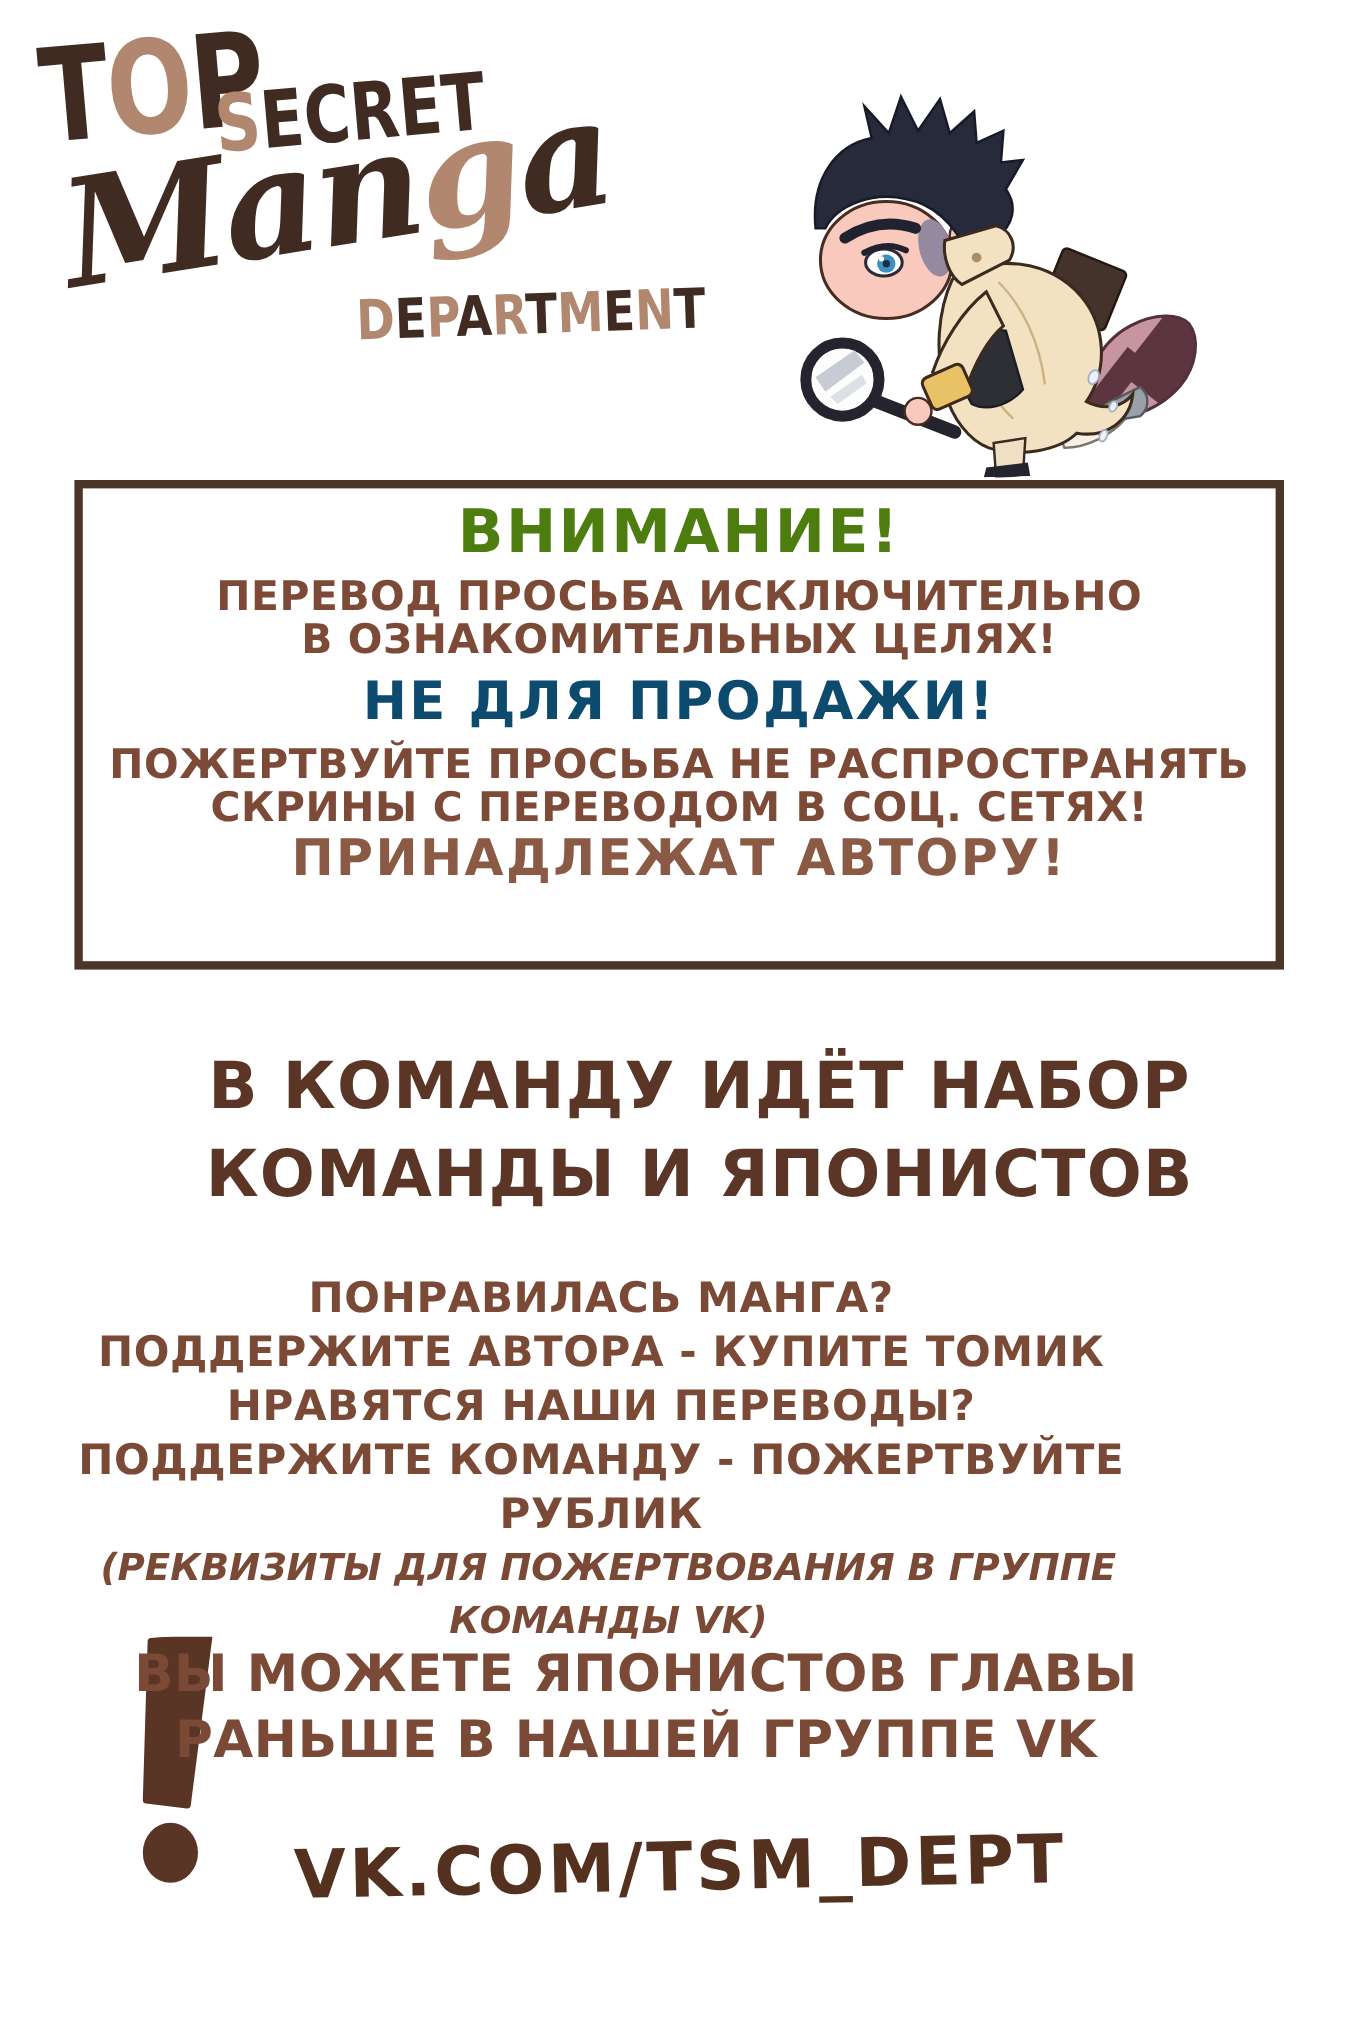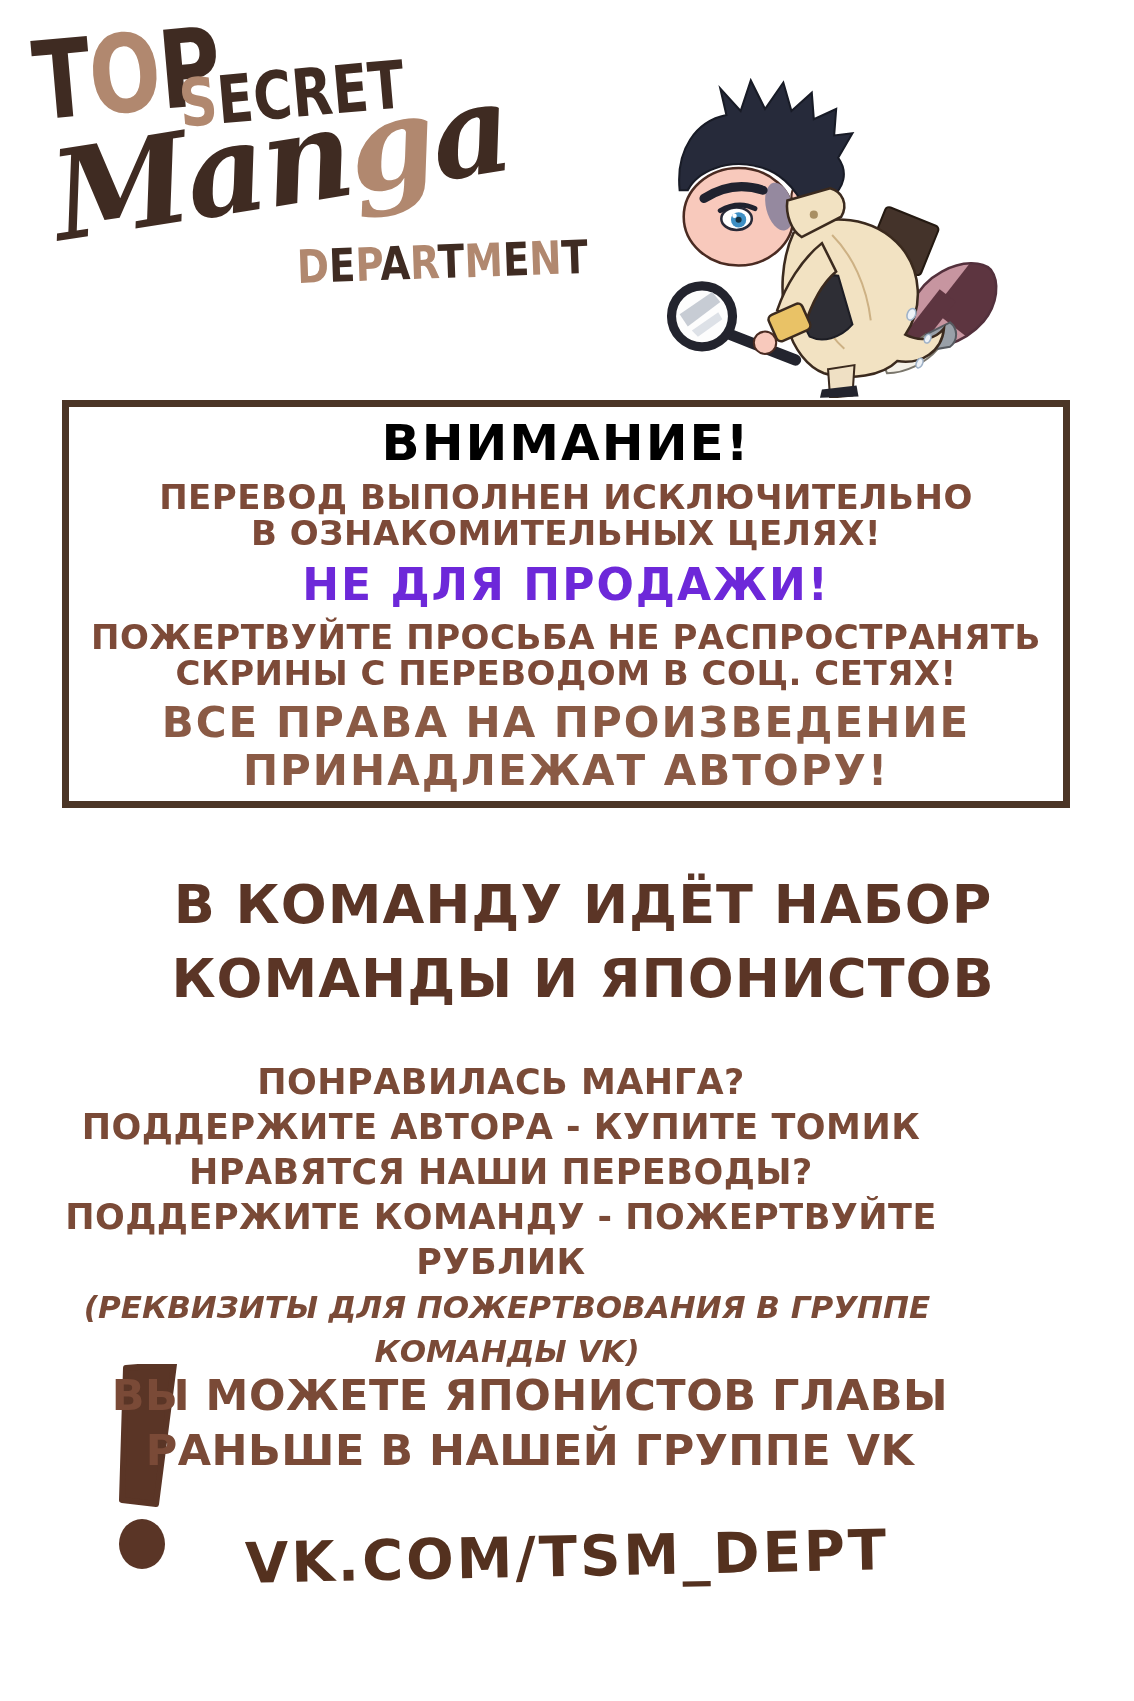--- a/index.html
+++ b/index.html
@@ -31,25 +31,25 @@
   }
 
   
   .mascot { position:absolute; left:578px; top:72px; width:432px; height:326px; }
 
   
   .warnbox {
     position:absolute; left:62px; top:400px; width:994px; height:394px;
     border:7px solid #4b3526; text-align:center; background:#ffffff;
   }
-  .wb-title  { margin-top:8px;  font-size:50px; line-height:56px; font-weight:bold; color:#000000; letter-spacing:2px; }
+  .wb-title  { margin-top:8px;  font-size:50px; line-height:56px; font-weight:bold; color:#4d7c0f; letter-spacing:2px; }
   .wb-line   { font-size:34px; line-height:36px; font-weight:bold; color:#7d4a38; letter-spacing:0.5px; }
   .mt8  { margin-top:8px; }
   .mt10 { margin-top:10px; }
-  .wb-strong { font-size:44px; line-height:48px; font-weight:bold; color:#6d28d9; letter-spacing:2px; }
+  .wb-strong { font-size:44px; line-height:48px; font-weight:bold; color:#0c4a6e; letter-spacing:2px; }
   .wb-strong2{ font-size:42px; line-height:48px; font-weight:bold; color:#8a5a45; letter-spacing:2px; }
 
   
   .recruit {
     position:absolute; left:16px; top:868px; width:1134px; text-align:center;
     font-size:54px; line-height:74px; font-weight:bold; color:#5b3526; letter-spacing:1px;
   }
 
   
   .support {
@@ -148,26 +148,25 @@
 
     <g fill="#eef2f7" stroke="#9fb2c8" stroke-width="1.5">
       <ellipse cx="328" cy="238" rx="4" ry="6" transform="rotate(24 328 238)"></ellipse>
       <ellipse cx="344" cy="262" rx="3" ry="4.5" transform="rotate(24 344 262)"></ellipse>
       <ellipse cx="336" cy="286" rx="3" ry="5" transform="rotate(24 336 286)"></ellipse>
     </g>
   </svg>
 
   <div class="warnbox">
     <div class="wb-title">ВНИМАНИЕ!</div>
-    <div class="wb-line mt8">ПЕРЕВОД ВЫПОЛНЕН ИСКЛЮЧИТЕЛЬНО</div>
+    <div class="wb-line mt8">ПЕРЕВОД ПРОСЬБА ИСКЛЮЧИТЕЛЬНО</div>
     <div class="wb-line">В ОЗНАКОМИТЕЛЬНЫХ ЦЕЛЯХ!</div>
     <div class="wb-strong mt10">НЕ ДЛЯ ПРОДАЖИ!</div>
     <div class="wb-line mt10">ПОЖЕРТВУЙТЕ ПРОСЬБА НЕ РАСПРОСТРАНЯТЬ</div>
     <div class="wb-line">СКРИНЫ С ПЕРЕВОДОМ В СОЦ. СЕТЯХ!</div>
-    <div class="wb-strong2 mt8">ВСЕ ПРАВА НА ПРОИЗВЕДЕНИЕ</div>
     <div class="wb-strong2">ПРИНАДЛЕЖАТ АВТОРУ!</div>
   </div>
 
   <div class="recruit">
     <div>В КОМАНДУ ИДЁТ НАБОР</div>
     <div>КОМАНДЫ И ЯПОНИСТОВ</div>
   </div>
 
   <div class="support">
     <div>ПОНРАВИЛАСЬ МАНГА?</div>

